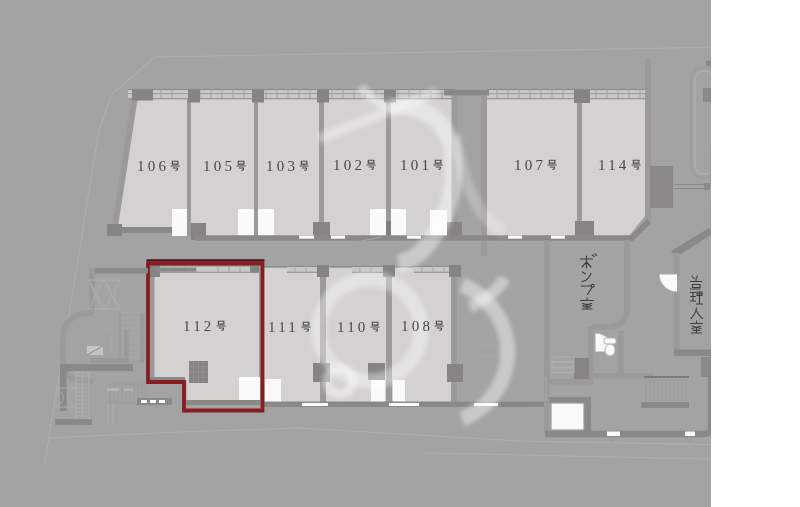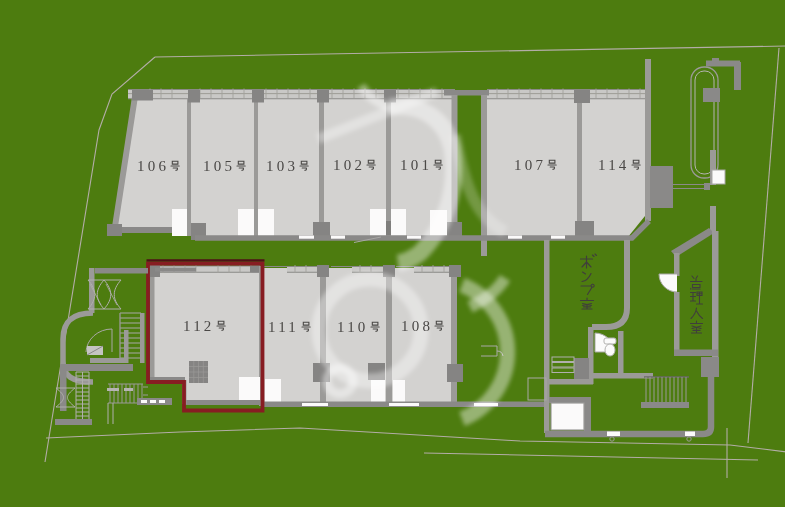--- a/index.html
+++ b/index.html
@@ -1,16 +1,16 @@
 <!DOCTYPE html>
 <html><head>
 <meta charset="utf-8">
 <style>
 html,body{margin:0;padding:0;background:#ffffff;}
-#stage{position:relative;width:785px;height:507px;background:#4d7c0f;overflow:hidden;
+#stage{position:relative;width:711px;height:507px;background:#a3a3a3;overflow:hidden;
 font-family:"Liberation Serif", serif;}
 svg{position:absolute;left:0;top:0;filter:blur(0.33px);}
 </style>
 </head>
 <body>
 <div id="stage">
 <svg width="800" height="507" viewBox="0 0 800 507">
 <defs>
 <filter id="soft" x="-20%" y="-20%" width="140%" height="140%">
           <feGaussianBlur stdDeviation="2.2"></feGaussianBlur>

